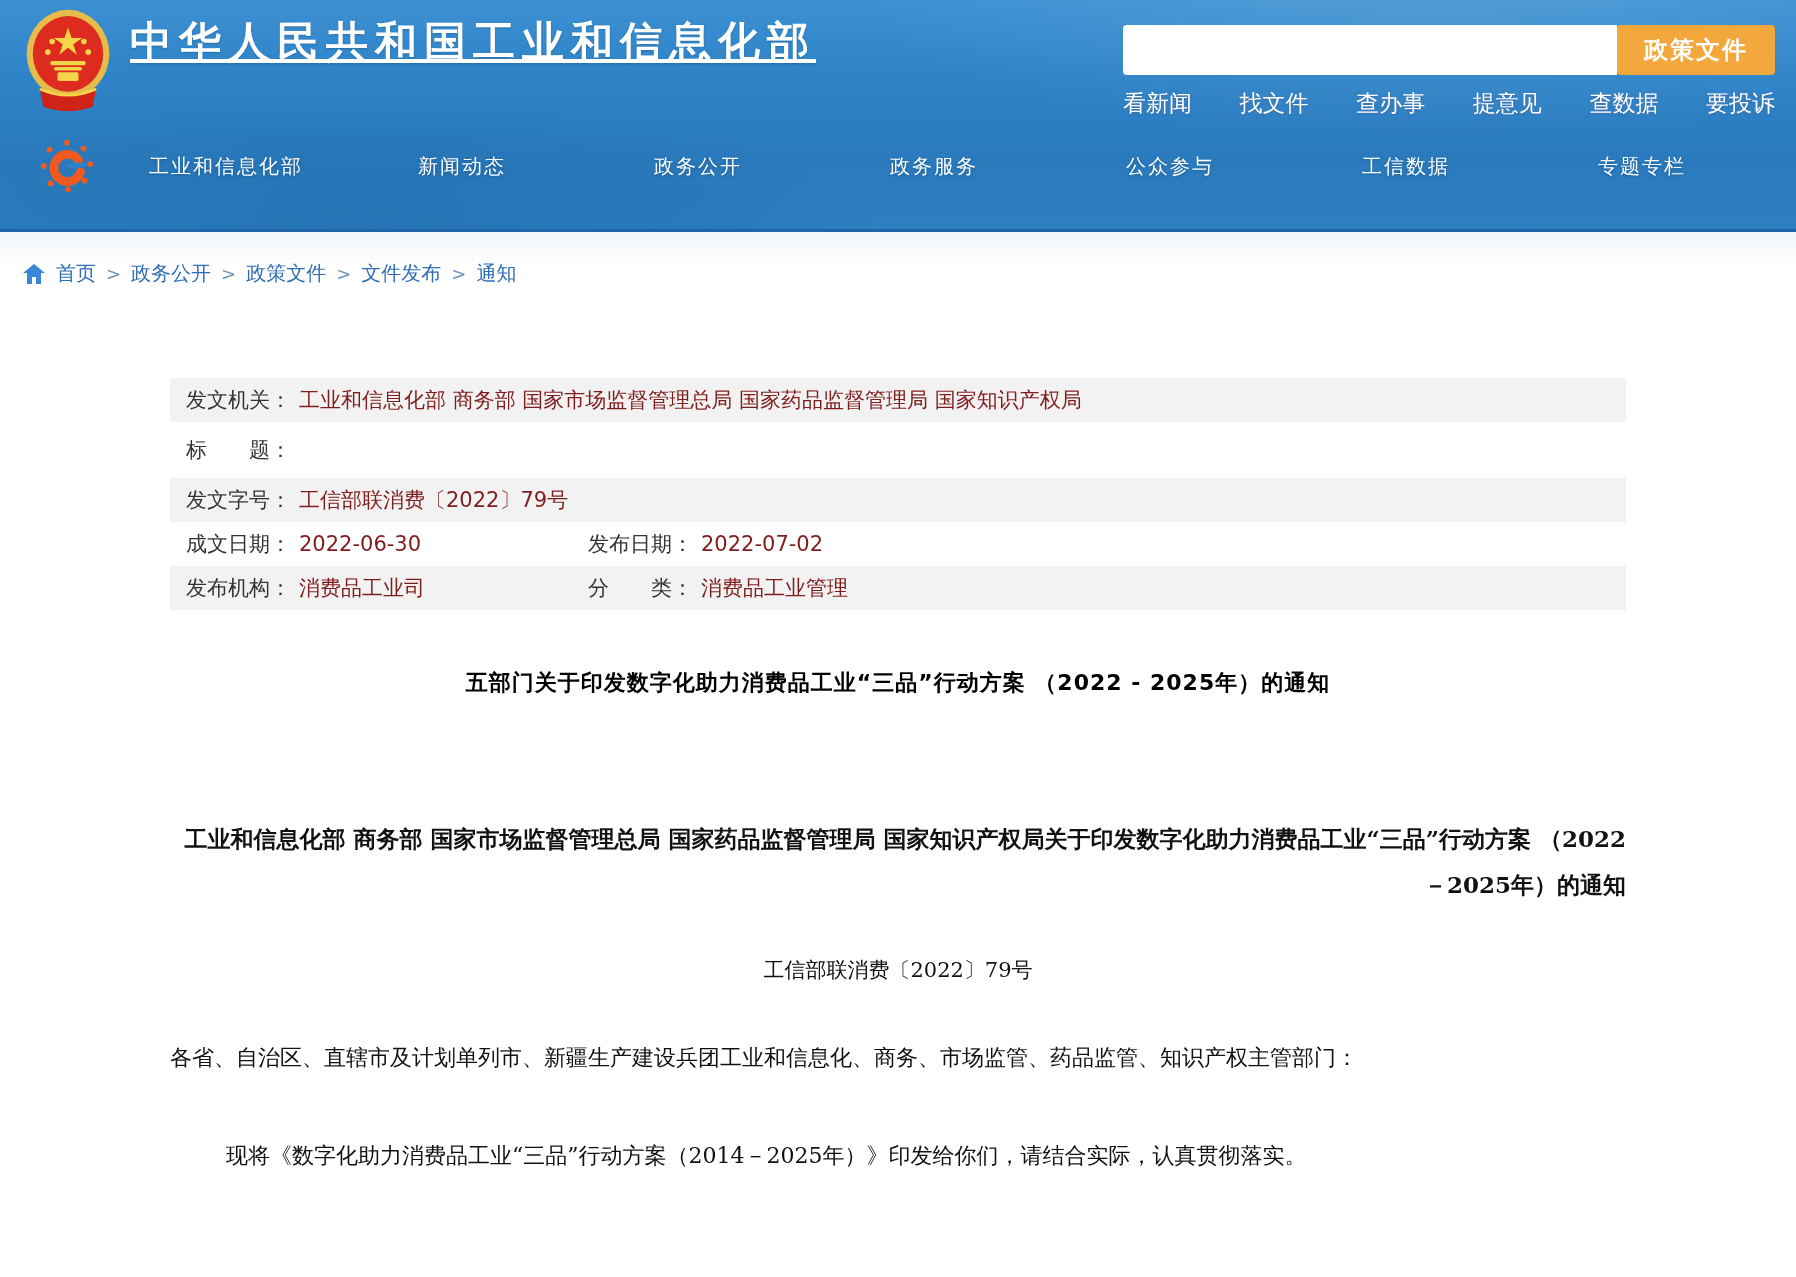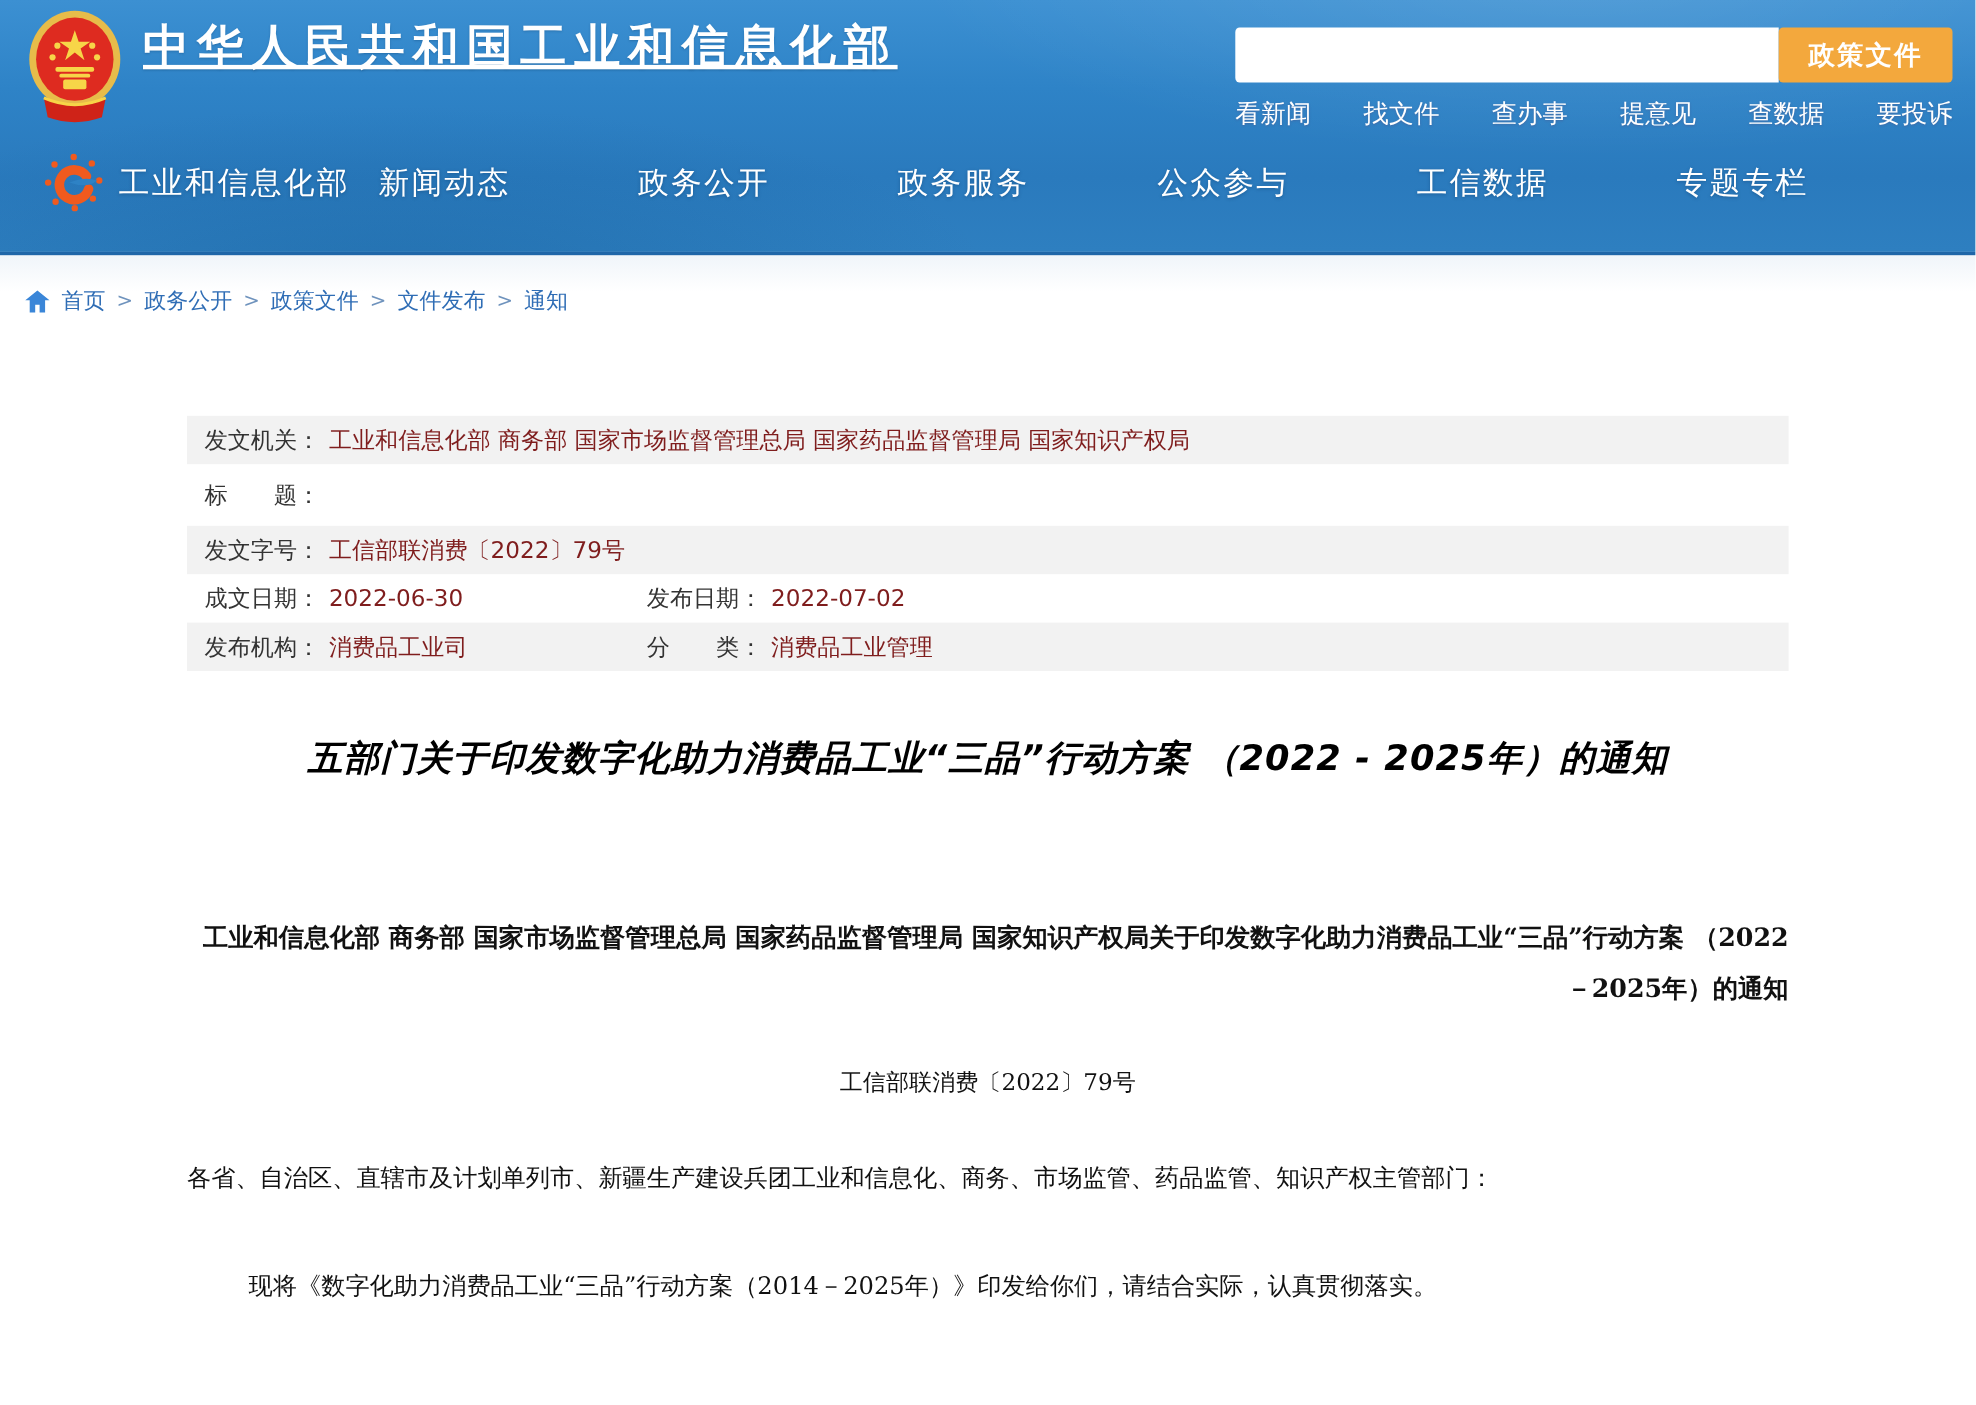--- a/index.html
+++ b/index.html
@@ -29,21 +29,21 @@
   .search-btn { width:158px; height:50px; border:none; background:#f3a83d; color:#fff;
                 font-size:24px; font-weight:bold; letter-spacing:2px; border-radius:4px; cursor:pointer; }
   .quick-links { position:absolute; right:21px; top:88px; width:652px; display:flex;
                  justify-content:space-between; font-size:23px; color:#fff;text-align:center; }
   .quick-links a { color:#fff; text-decoration:none; cursor:pointer; text-shadow:0 1px 2px rgba(120,40,80,.25); }
 
   .nav { position:absolute; left:0; right:0; top:125px; height:82px;
          display:flex; align-items:center; padding:0 36px; }
   .nav-logo { width:62px; height:62px; flex:0 0 auto; margin-right:10px; }
   .nav-items { flex:1; display:flex; }
-  .nav-item { flex:1; text-align:left; font-size:28px; color:#fff; cursor:pointer;
+  .nav-item { flex:1; text-align:center; font-size:20px; color:#fff; cursor:pointer;
               letter-spacing:2px; text-shadow:0 1px 3px rgba(0,40,80,.35); }
 
   
   .breadcrumb-bar { height:74px; padding:28px 0 0 22px;
                     background:linear-gradient(180deg,#f0f5fa 0%,#ffffff 45%); }
   .breadcrumb { display:flex; align-items:center; font-size:20px; }
   .crumb { color:#2f6db5; text-decoration:none; cursor:pointer; margin:0 4px; }
   .crumb-sep { color:#6f93bd; margin:0 6px; font-size:18px; }
   .home-icon { width:24px; height:22px; margin-right:6px; }
 
@@ -51,22 +51,22 @@
   .container { width:1456px; margin:0 auto; }
   .meta-table { margin-top:72px; font-size:21px; color:#333; }
   .meta-row { display:flex; padding:0 16px; line-height:44px;text-align:right; }
   .meta-row.gray { background:#f2f2f2; }
   .meta-row.tall { line-height:40px; padding-top:8px; padding-bottom:8px; }
   .meta-label { white-space:nowrap; margin-right:8px; color:#333; }
   .meta-value { color:#7f1d1d; }
   .meta-cell-1 { width:402px; display:flex; }
   .meta-cell-2 { display:flex; }
 
-  .doc-title { margin-top:58px; text-align:center; font-size:32px; font-weight:bold;
-               color:#000; letter-spacing:1px;font-style:italic; }
+  .doc-title { margin-top:58px; text-align:center; font-size:22px; font-weight:bold;
+               color:#000; letter-spacing:1px; }
 
   .article { font-family:"DejaVu Serif","Liberation Serif",serif; color:#111; }
   .article-heading { margin-top:118px; text-align:right; font-size:23px; font-weight:bold;
                      line-height:46px; }
   .doc-number { margin-top:48px; text-align:center; font-size:21px; }
   .para { margin-top:58px; font-size:22px; line-height:32px; }
   .para.indent { margin-top:66px; text-indent:56px; }
 </style>
 </head>
 <body>

